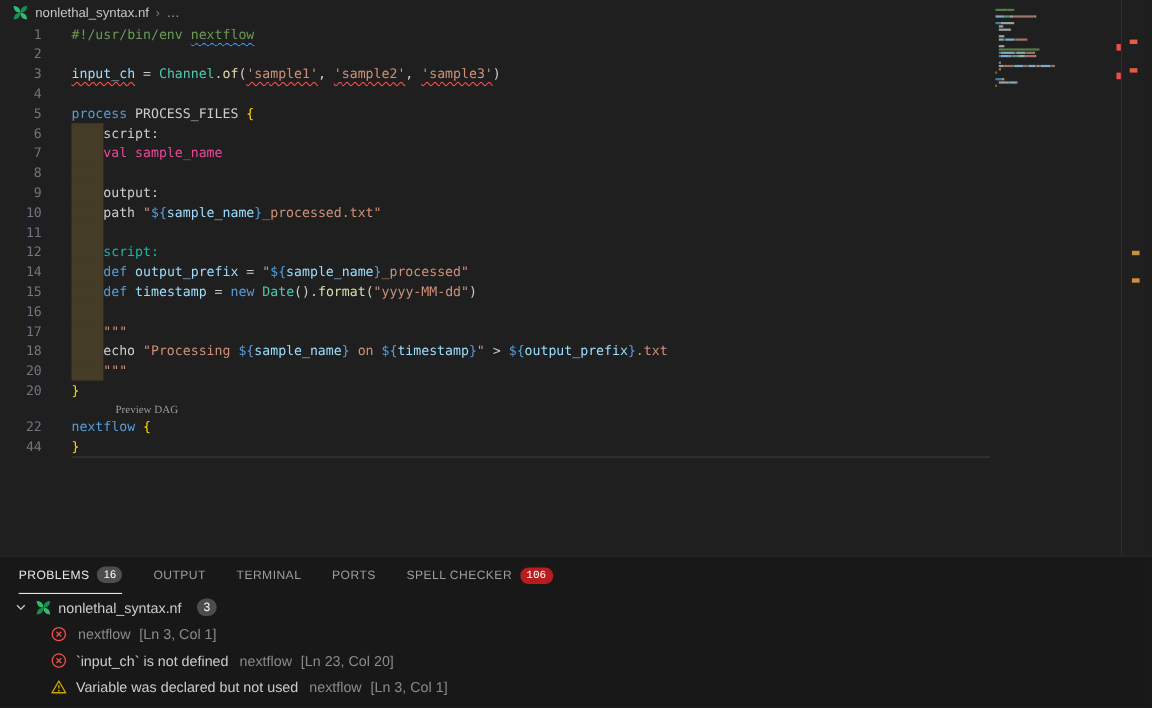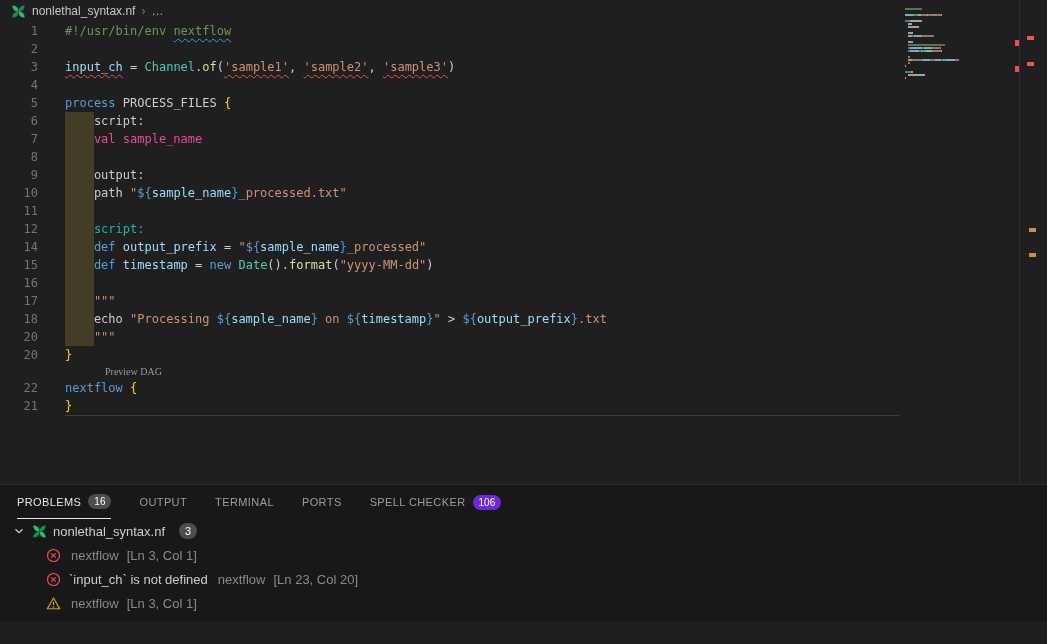--- a/index.html
+++ b/index.html
@@ -23,26 +23,26 @@
   .u-info{text-decoration-line:underline;text-decoration-style:wavy;text-decoration-color:#3794FF;text-decoration-thickness:1px;text-underline-offset:3px;}
   .eof-rule{margin-left:65px;width:835px;border-top:1px solid #3d3d3d;height:0;}
   
   .minimap{position:absolute;top:8px;left:905px;width:112px;height:72px;cursor:pointer;}
   .mm-row{height:2px;margin-bottom:1px;white-space:nowrap;}
   .mm-seg{display:inline-block;height:2px;opacity:0.75;vertical-align:top;}
   .mm-mark{position:absolute;width:4px;height:6px;background:#F14C4C;right:-2px;}
   .vline{position:absolute;left:1019px;top:0;width:1px;height:506px;background:#2e2e2e;}
   .ruler-mark{position:absolute;width:7px;height:4px;}
   
-  .panel{position:absolute;left:0;top:484px;width:1047px;height:138px;background:#181818;border-top:1px solid #2b2b2b;box-sizing:border-box;}
+  .panel{position:absolute;left:0;top:505px;width:1047px;height:138px;background:#181818;border-top:1px solid #2b2b2b;box-sizing:border-box;}
   .panel-tabs{display:flex;align-items:stretch;height:34px;padding-left:17px;gap:28px;font-size:11px;letter-spacing:0.4px;color:#9d9d9d;}
   .tab{display:flex;align-items:center;gap:7px;cursor:pointer;box-sizing:border-box;}
   .tab.active{color:#e7e7e7;border-bottom:1px solid #e7e7e7;}
   .badge{font-size:10px;line-height:15px;background:#4D4D4D;color:#ffffff;border-radius:10px;padding:0 6px;letter-spacing:0;}
-  .badge.blue{background:#6d28d9;}
+  .badge.blue{background:#b91c1c;font-family:Liberation Mono, monospace;}
   .problems{font-size:13px;color:#cccccc;}
   .prob-row{display:flex;align-items:center;height:24px;cursor:pointer;}
   .prob-row.file{padding-left:12px;gap:6px;}
   .prob-row.item{padding-left:46px;gap:8px;}
   .sev-icon svg,.tw svg{display:block;}
   .fname{color:#cccccc;}
   .count-badge{margin-left:8px;background:#4D4D4D;color:#ffffff;border-radius:10px;font-size:11px;line-height:16px;padding:0 6px;}
   .msg{white-space:nowrap;}
   .src{color:#8a8a8a;margin-left:2px;white-space:nowrap;}
   .loc{color:#8a8a8a;white-space:nowrap;}
@@ -82,21 +82,21 @@
         <div class="code-row"><div class="ln">12</div><div class="code"><span class="indent-block"></span><span style="color: #14b8a6;">script:</span></div></div>
         <div class="code-row"><div class="ln">14</div><div class="code"><span class="indent-block"></span><span style="color: rgb(86, 156, 214);">def</span><span style="color: rgb(204, 204, 204);"> </span><span style="color: rgb(156, 220, 254);">output_prefix</span><span style="color: rgb(204, 204, 204);"> = </span><span style="color: rgb(206, 145, 120);">"</span><span style="color: rgb(86, 156, 214);">${</span><span style="color: rgb(156, 220, 254);">sample_name</span><span style="color: rgb(86, 156, 214);">}</span><span style="color: rgb(206, 145, 120);">_processed"</span></div></div>
         <div class="code-row"><div class="ln">15</div><div class="code"><span class="indent-block"></span><span style="color: rgb(86, 156, 214);">def</span><span style="color: rgb(204, 204, 204);"> </span><span style="color: rgb(156, 220, 254);">timestamp</span><span style="color: rgb(204, 204, 204);"> = </span><span style="color: rgb(86, 156, 214);">new</span><span style="color: rgb(204, 204, 204);"> </span><span style="color: rgb(78, 201, 176);">Date</span><span style="color: rgb(204, 204, 204);">().</span><span style="color: rgb(220, 220, 170);">format</span><span style="color: rgb(204, 204, 204);">(</span><span style="color: rgb(206, 145, 120);">"yyyy-MM-dd"</span><span style="color: rgb(204, 204, 204);">)</span></div></div>
         <div class="code-row"><div class="ln">16</div><div class="code"><span class="indent-block"></span></div></div>
         <div class="code-row"><div class="ln">17</div><div class="code"><span class="indent-block"></span><span style="color: rgb(206, 145, 120);">"""</span></div></div>
         <div class="code-row"><div class="ln">18</div><div class="code"><span class="indent-block"></span><span style="color: rgb(204, 204, 204);">echo </span><span style="color: rgb(206, 145, 120);">"Processing </span><span style="color: rgb(86, 156, 214);">${</span><span style="color: rgb(156, 220, 254);">sample_name</span><span style="color: rgb(86, 156, 214);">}</span><span style="color: rgb(206, 145, 120);"> on </span><span style="color: rgb(86, 156, 214);">${</span><span style="color: rgb(156, 220, 254);">timestamp</span><span style="color: rgb(86, 156, 214);">}</span><span style="color: rgb(206, 145, 120);">"</span><span style="color: rgb(204, 204, 204);"> &gt; </span><span style="color: rgb(86, 156, 214);">${</span><span style="color: rgb(156, 220, 254);">output_prefix</span><span style="color: rgb(86, 156, 214);">}</span><span style="color: rgb(206, 145, 120);">.txt</span></div></div>
         <div class="code-row"><div class="ln">20</div><div class="code"><span class="indent-block"></span><span style="color: rgb(206, 145, 120);">"""</span></div></div>
         <div class="code-row"><div class="ln">20</div><div class="code"><span style="color: rgb(255, 215, 0);">}</span></div></div>
         <div class="code-row codelens-row"><div class="ln"></div><div class="code"><span class="codelens">Preview DAG</span></div></div>
         <div class="code-row"><div class="ln">22</div><div class="code"><span style="color: rgb(86, 156, 214);">nextflow</span><span style="color: rgb(204, 204, 204);"> </span><span style="color: rgb(255, 215, 0);">{</span></div></div>
-        <div class="code-row"><div class="ln">21</div><div class="code"><span style="color: rgb(255, 215, 0);">}</span></div></div>
+        <div class="code-row"><div class="ln">44</div><div class="code"><span style="color: rgb(255, 215, 0);">}</span></div></div>
       </div>
     <div class="eof-rule"></div>
 
     <div class="minimap">
       <div class="mm-mark" style="top:32px"></div>
       <div class="mm-mark" style="top:58px"></div>
     <div class="mm-row"><span class="mm-seg" style="width: 11px; background: rgb(106, 153, 85);"></span><span class="mm-seg" style="width: 6px; background: rgb(106, 153, 85);"></span></div>
         <div class="mm-row"></div>
         <div class="mm-row"><span class="mm-seg" style="width: 6px; background: rgb(156, 220, 254);"></span><span class="mm-seg" style="width: 2px; background: rgb(204, 204, 204);"></span><span class="mm-seg" style="width: 5px; background: rgb(78, 201, 176);"></span><span class="mm-seg" style="width: 1px; background: rgb(204, 204, 204);"></span><span class="mm-seg" style="width: 1px; background: rgb(220, 220, 170);"></span><span class="mm-seg" style="width: 1px; background: rgb(204, 204, 204);"></span><span class="mm-seg" style="width: 6px; background: rgb(206, 145, 120);"></span><span class="mm-seg" style="width: 1px; background: rgb(204, 204, 204);"></span><span class="mm-seg" style="width: 6px; background: rgb(206, 145, 120);"></span><span class="mm-seg" style="width: 1px; background: rgb(204, 204, 204);"></span><span class="mm-seg" style="width: 6px; background: rgb(206, 145, 120);"></span><span class="mm-seg" style="width: 1px; background: rgb(204, 204, 204);"></span></div>
         <div class="mm-row"></div>
@@ -191,20 +191,21 @@
             <span class="loc">[Ln 23, Col 20]</span>
           </div>
           <div class="prob-row item">
             <span class="sev-icon">
               <svg width="15" height="15" viewBox="0 0 16 16">
                 <path d="M8 2.2 L14.6 13.6 H1.4 Z" fill="none" stroke="#CCA700" stroke-width="1.3" stroke-linejoin="round"></path>
                 <path d="M8 6.2 V9.6" stroke="#CCA700" stroke-width="1.3"></path>
                 <circle cx="8" cy="11.6" r="0.9" fill="#CCA700"></circle>
               </svg>
             </span>
+            <span class="msg">Variable was declared but not used</span>
             <span class="src">nextflow</span>
             <span class="loc">[Ln 3, Col 1]</span>
           </div>
         </div>
     </div>
   </div>
 
 </div>
 
 </body></html>

